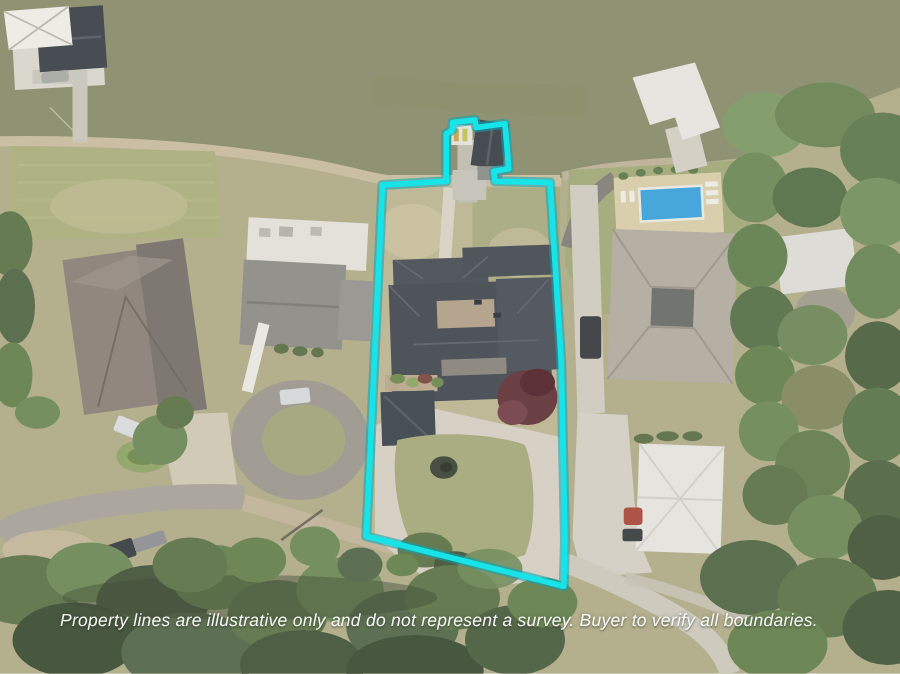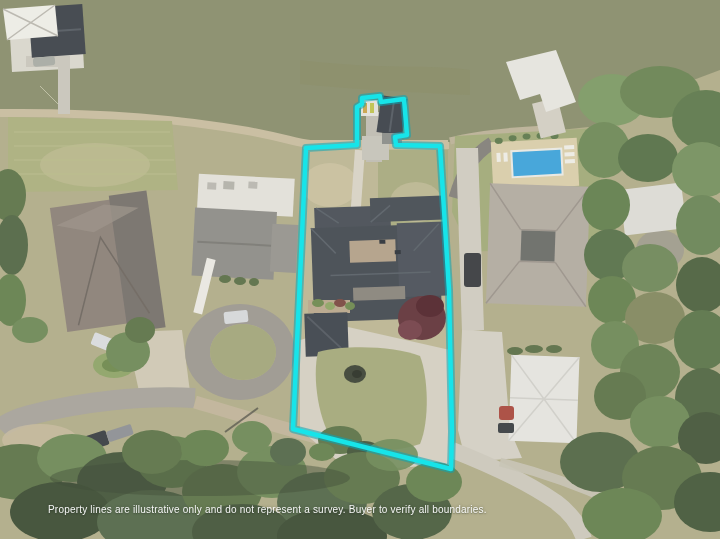--- a/index.html
+++ b/index.html
@@ -2,25 +2,25 @@
 <html><head>
 <meta charset="utf-8">
 <style>
   html,body{margin:0;padding:0;background:#ffffff;}
   .stage{
     position:relative;width:720px;height:539px;overflow:hidden;
     font-family:"Liberation Sans", sans-serif;background:#b0ac88;
   }
   .stage svg{position:absolute;left:0;top:0;display:block;}
   .disclaimer{
-    position:absolute;left:48px;top:504px;
-    font-size:10px;line-height:1.2;letter-spacing:.2px;
+    position:absolute;left:48px;top:488px;
+    font-size:14px;line-height:1.2;letter-spacing:.2px;
     color:rgba(255,255,255,.95);
     text-shadow:0 0 3px rgba(40,50,40,.45), 0 1px 1px rgba(40,50,40,.3);
-    user-select:none;white-space:nowrap;
+    user-select:none;white-space:nowrap;font-style:italic;
   }
 </style>
 </head>
 <body>
 
 <div class="stage">
 <svg width="720" height="539" viewBox="0 0 720 539" xmlns="http://www.w3.org/2000/svg">
 
   <g>
     <path d="M0,0 H720 V70 L688,82 L652,97 L620,114 L598,126 L560,130 L500,134 L458,137 L448,143 L310,143 L248,130 L175,117 L110,113 L0,112 Z" fill="#8A8E6C"></path>

